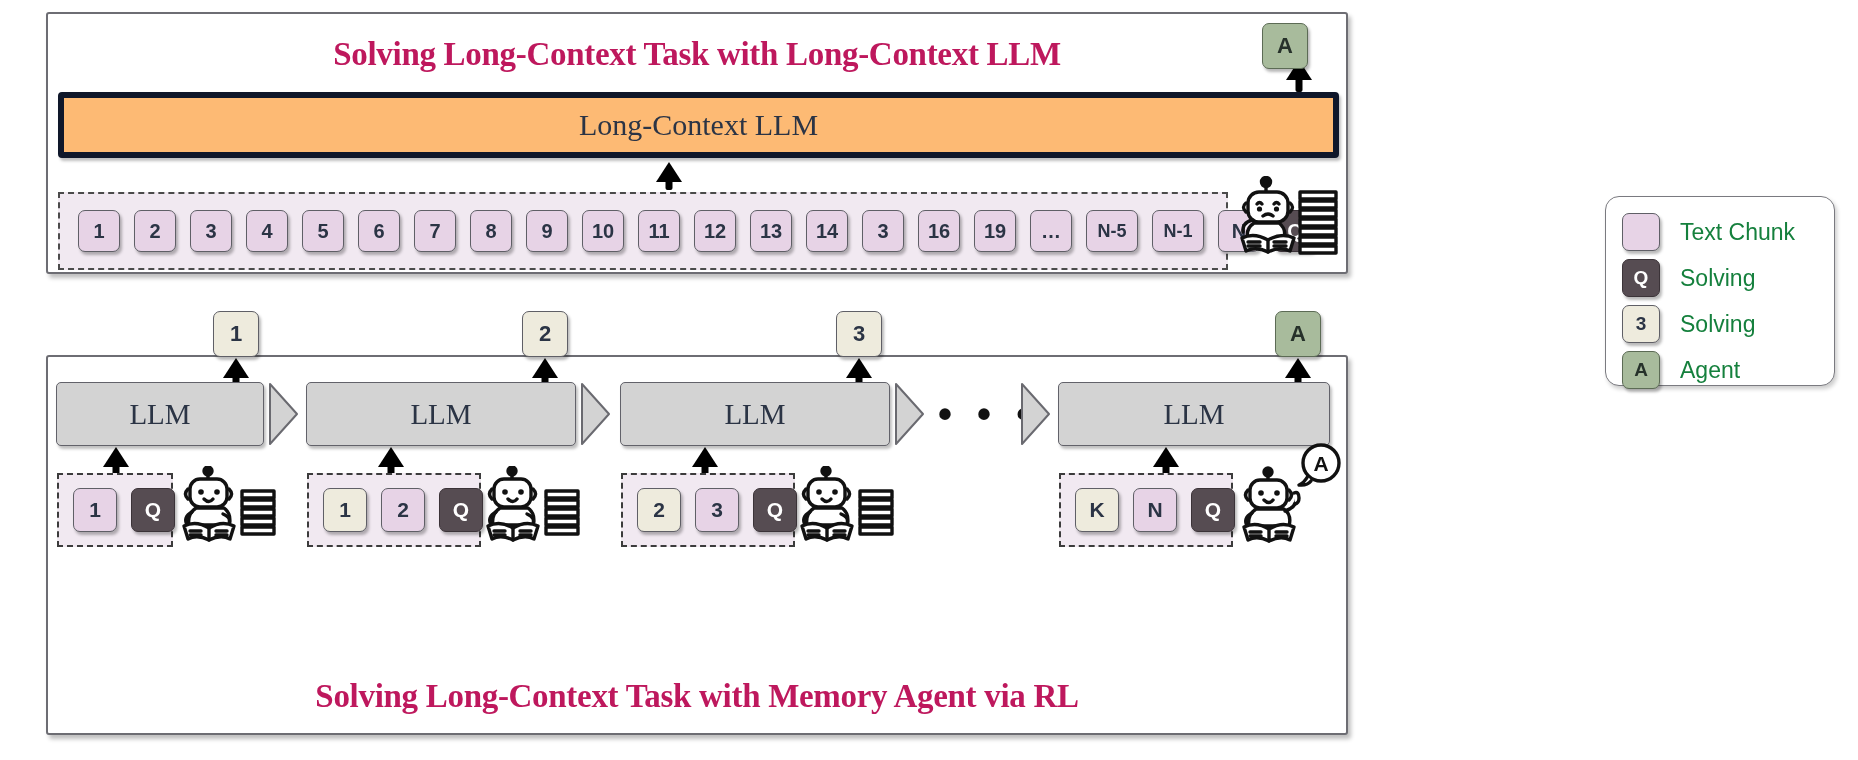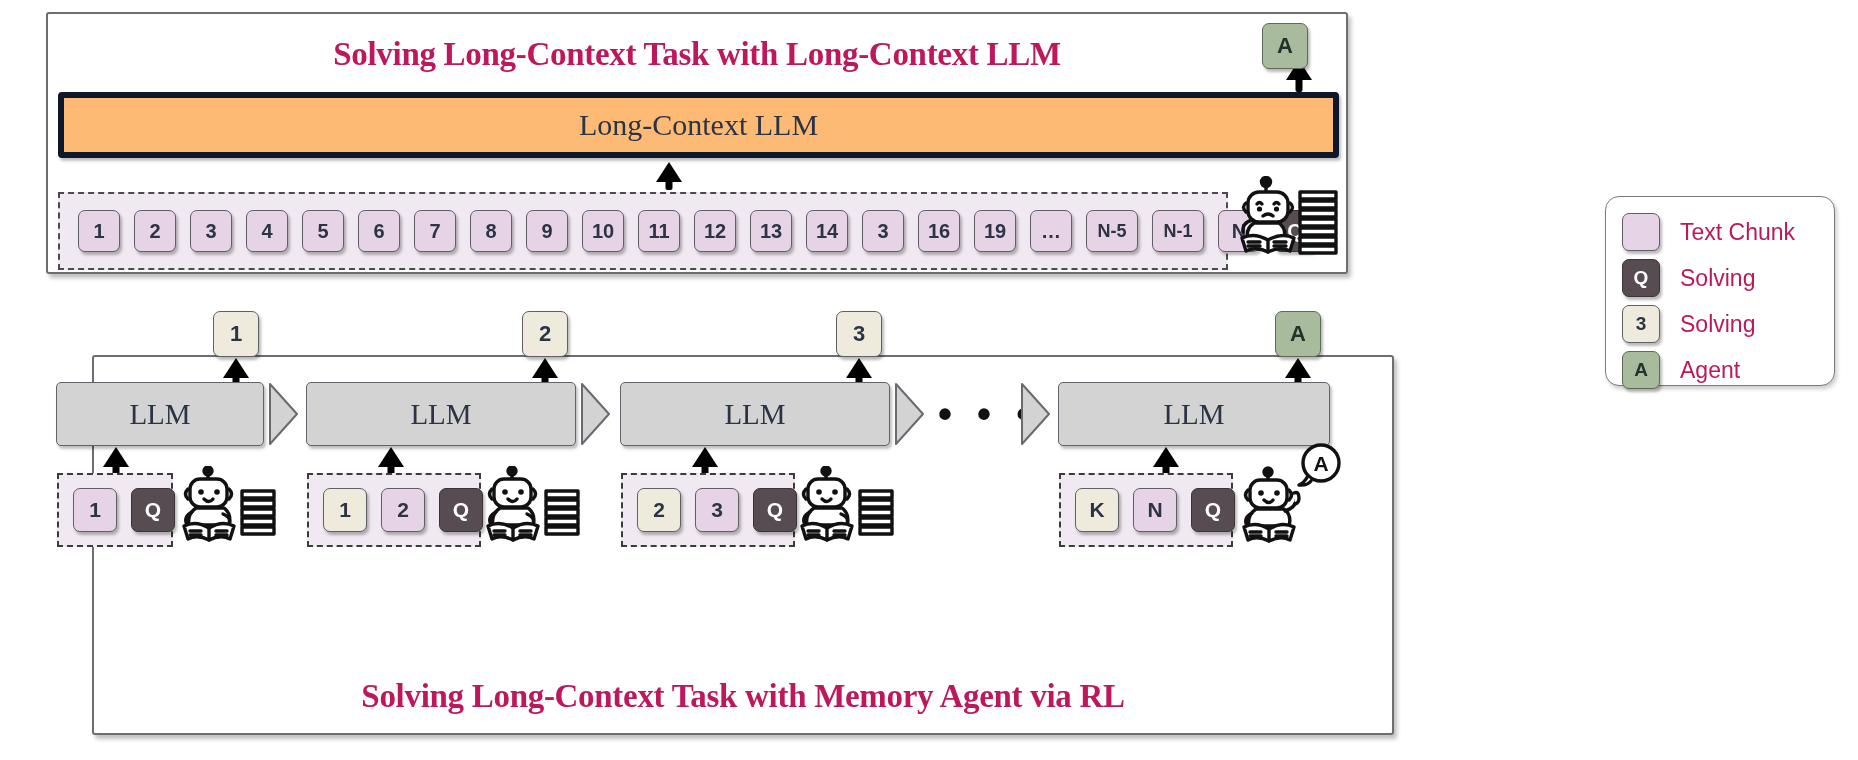--- a/index.html
+++ b/index.html
@@ -29,21 +29,21 @@
   
   .panel{
     position:absolute;
     box-sizing:border-box;
     background:#fff;
     border:2px solid #6d6d73;
     border-radius:3px;
     box-shadow:3px 4px 4px rgba(0,0,0,.25);
   }
   #panel-top{left:46px;top:12px;width:1302px;height:262px;}
-  #panel-bottom{left:46px;top:355px;width:1302px;height:380px;margin-left:46px;}
+  #panel-bottom{left:46px;top:355px;width:1302px;height:380px;}
 
   .panel-title{
     position:absolute;left:0;right:0;text-align:center;
     font-family:"Liberation Serif", serif;
     font-weight:bold;
     color:#be185d;
     letter-spacing:-.3px;
     white-space:nowrap;
   }
   #title-top{top:22px;font-size:33px;}
@@ -118,21 +118,21 @@
   #legend{
     position:absolute;left:1605px;top:196px;width:230px;height:190px;
     box-sizing:border-box;
     background:#fff;border:1.5px solid #7a7a80;border-radius:14px;
     box-shadow:2px 3px 4px rgba(0,0,0,.20);
     padding:12px 0 0 16px;
   }
   .legend-row{display:flex;align-items:center;height:46px;}
   .legend-row .tile{width:38px;height:38px;font-size:19px;flex:none;}
   .legend-row .lbl{
-    margin-left:20px;font-size:23px;color:#be185d;
+    margin-left:20px;font-size:23px;color:#15803d;
     font-family:"Liberation Sans",sans-serif;
   }
 
   
   .robot{position:absolute;}
   .robot svg{display:block;}
 </style>
 </head>
 <body>
 

